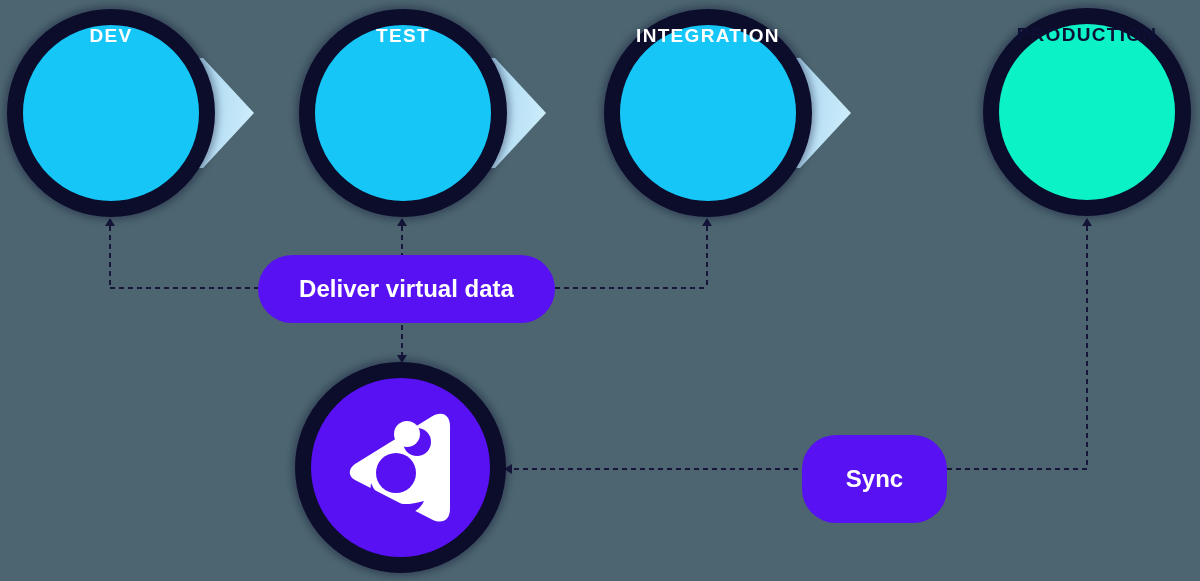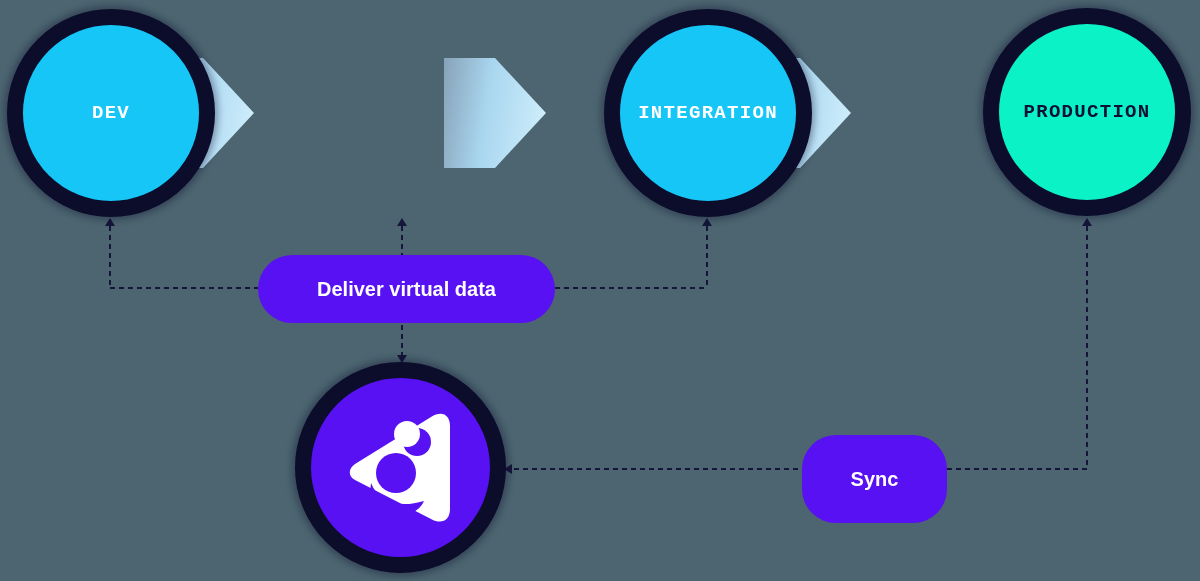--- a/index.html
+++ b/index.html
@@ -13,24 +13,23 @@
     background:#4c6570;
     overflow:hidden;
   }
   
   .stage{
     position:absolute;
     width:208px;height:208px;
     border-radius:50%;
     border:16px solid #0c0c2b;
     box-sizing:border-box;
-    display:flex;align-items:center;justify-content:center;
+    display:flex;align-items:flex-start;justify-content:center;
     z-index:2;
     box-shadow:0 0 7px 3px rgba(10,10,43,.35);
-    font-family:Liberation Mono, monospace;
   }
   .stage--cyan{background:#15c6f7;}
   .stage--teal{background:#0bf2c7;}
   .stage__label{
     font-size:19px;font-weight:700;letter-spacing:1.3px;
     color:#ffffff;
   }
   .stage__label--dark{color:#0d1034;}
   #stage-dev{left:7px;top:9px;}
   #stage-test{left:299px;top:9px;}
@@ -46,21 +45,21 @@
   }
   #chevron-dev{left:152px;}
   #chevron-test{left:444px;}
   #chevron-integration{left:749px;}
   
   .pill{
     position:absolute;
     background:#5711f2;
     border-radius:34px;
     display:flex;align-items:center;justify-content:center;
-    color:#ffffff;font-weight:700;font-size:20px;
+    color:#ffffff;font-weight:700;font-size:24px;
     z-index:3;
   }
   #pill-deliver{left:258px;top:255px;width:297px;height:68px;}
   #pill-sync{left:802px;top:435px;width:145px;height:88px;}
   
   #logo-circle{
     position:absolute;left:295px;top:362px;
     width:211px;height:211px;
     border-radius:50%;
     border:16px solid #0c0c2b;
@@ -110,20 +109,23 @@
   <div class="dash-v" style="left:1086px;top:226px;height:243px;"></div>
   <div class="arrow arrow--up" style="left:1082px;top:218px;"></div>
   <div class="dash-h" style="left:947px;top:468px;width:141px;"></div>
 
   <div class="dash-h" style="left:514px;top:468px;width:288px;"></div>
   <div class="arrow arrow--left" style="left:504px;top:464px;"></div>
 
   <div class="stage stage--cyan" id="stage-dev">
     <span class="stage__label">DEV</span>
   </div>
+  <div class="stage stage--cyan" id="stage-test">
+    <span class="stage__label">TEST</span>
+  </div>
   <div class="stage stage--cyan" id="stage-integration">
     <span class="stage__label">INTEGRATION</span>
   </div>
   <div class="stage stage--teal" id="stage-production">
     <span class="stage__label stage__label--dark">PRODUCTION</span>
   </div>
 
   <div class="pill" id="pill-deliver">
     <span>Deliver virtual data</span>
   </div>

